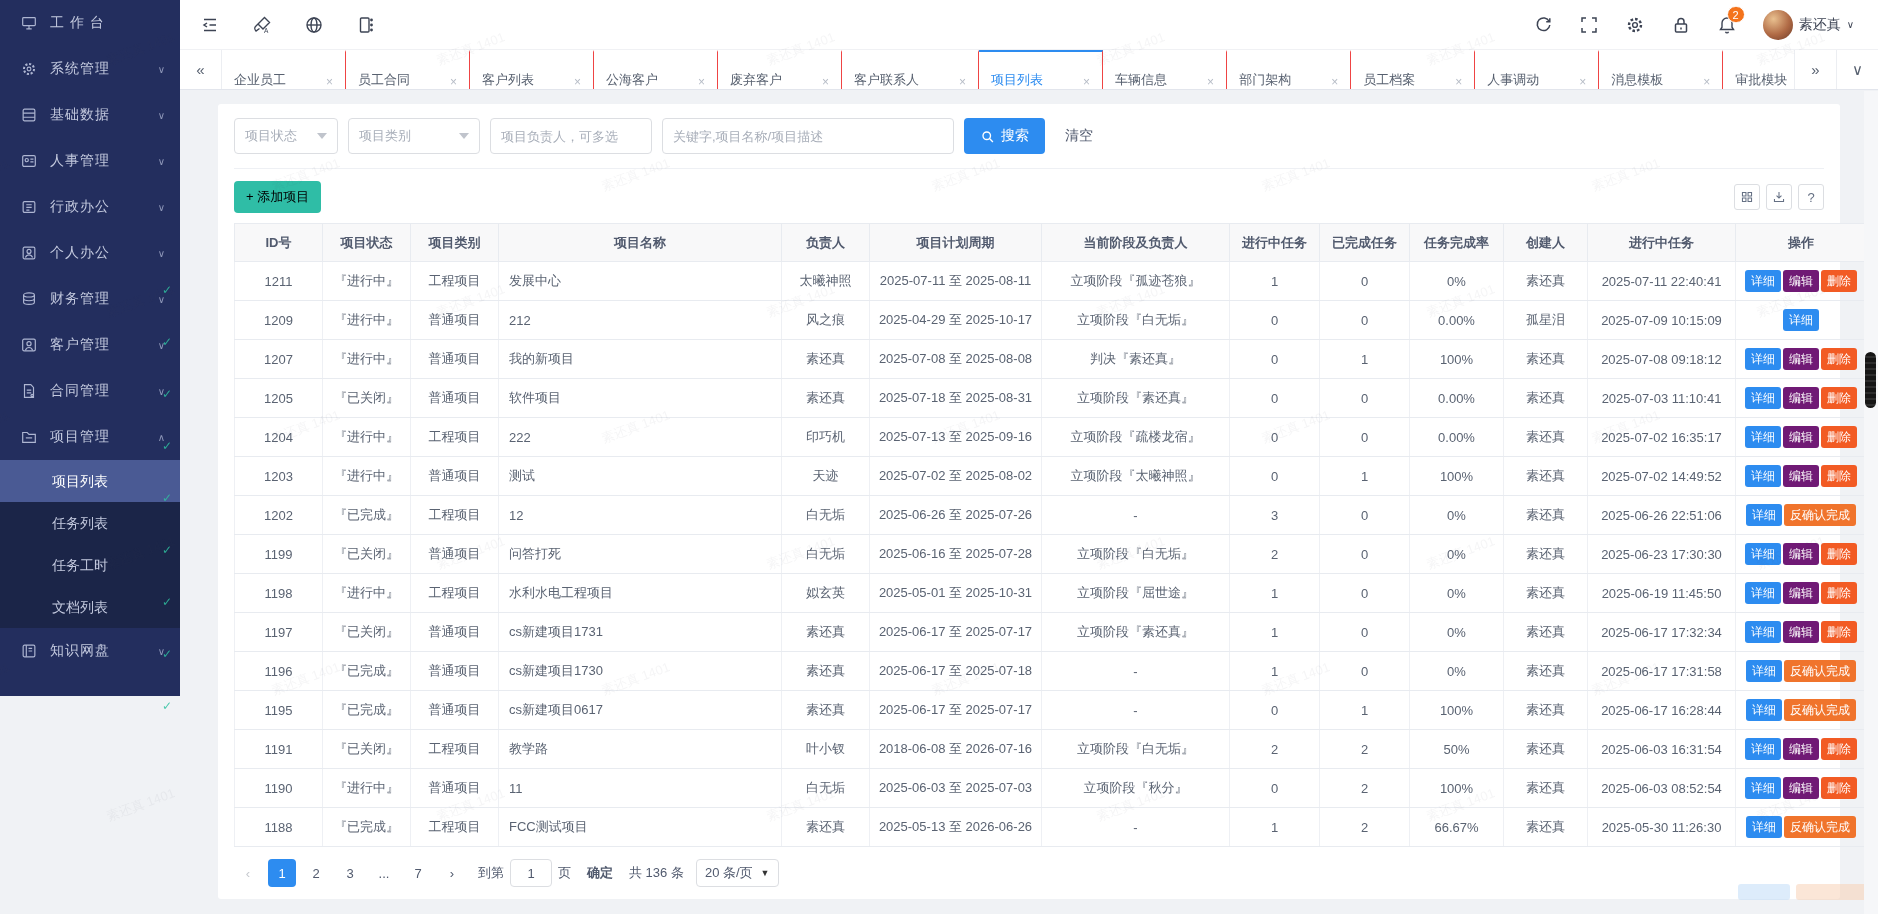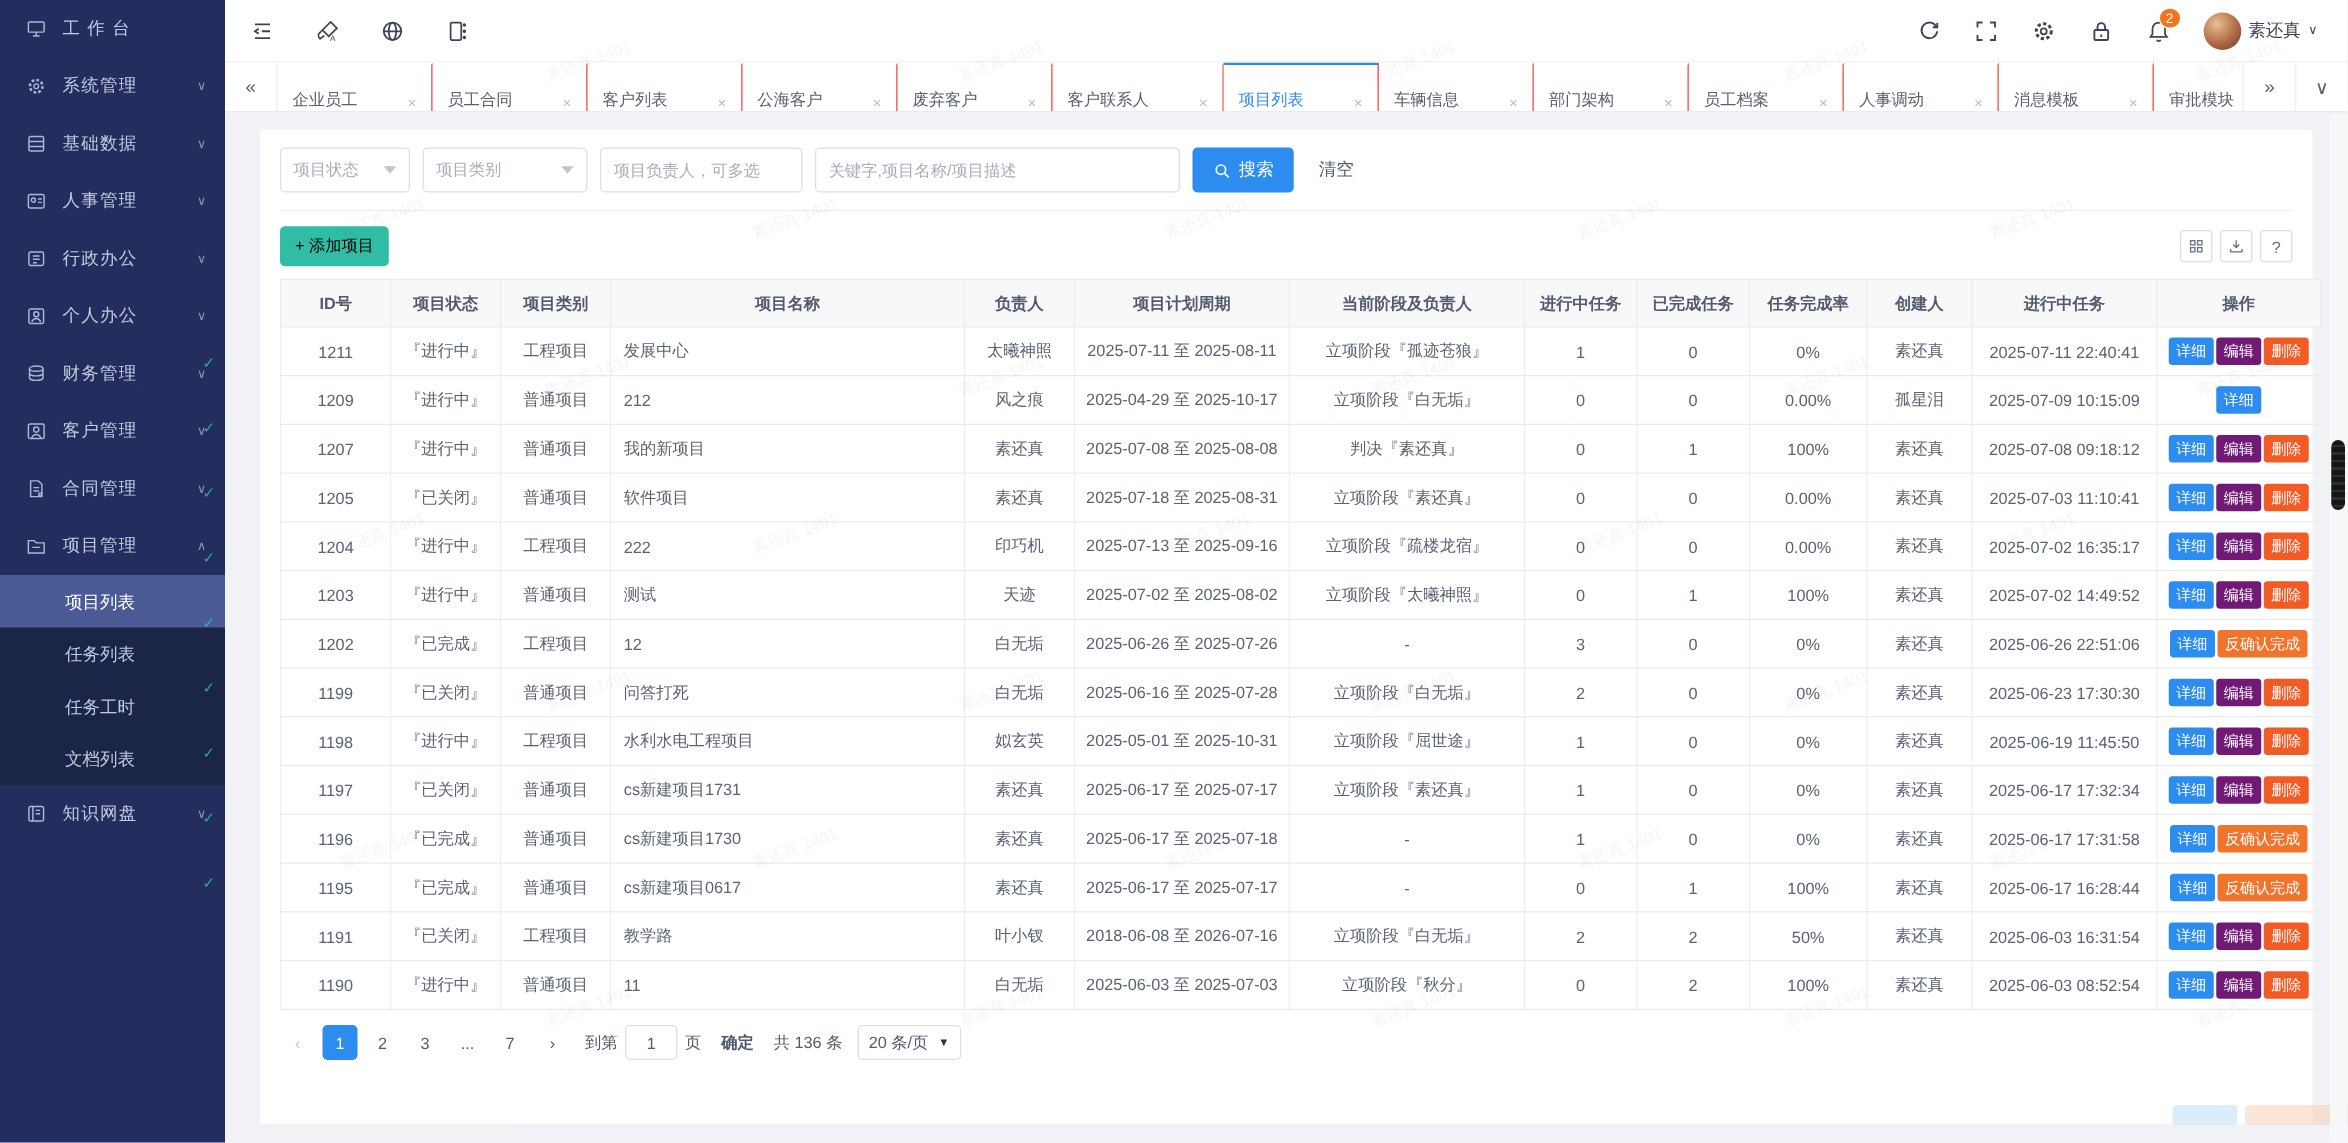--- a/index.html
+++ b/index.html
@@ -1,20 +1,20 @@
 <!DOCTYPE html>
 <html><head>
 <meta charset="utf-8">
 <style>
   * { box-sizing: border-box; }
   html,body { margin:0; padding:0; width:1878px; height:914px; overflow:hidden;
     font-family:"Liberation Sans","DejaVu Sans",sans-serif; font-size:13px; color:#515a6e; background:#f0f2f5;}
 
   
-  .sidebar{position:fixed;left:0;top:0;width:180px;height:914px;background:#232e5e;z-index:10;}
+  .sidebar{position:fixed;left:0;top:0;width:180px;height:696px;background:#232e5e;z-index:10;}
   .side-item{height:46px;display:flex;align-items:center;padding:0 14px 0 20px;color:#c3c9de;font-size:14px;cursor:pointer;letter-spacing:1px;}
   .side-ico{width:18px;height:18px;margin-right:12px;flex:none;color:#aeb6d2;}
   .side-ico svg{width:18px;height:18px;display:block;}
   .side-label{white-space:nowrap;}
   .side-arrow{margin-left:auto;font-size:10px;color:#8e97b8;}
   .side-sub{background:#1b2548;}
   .side-sub-item{height:42px;line-height:42px;padding-left:52px;color:#c3c9de;font-size:14px;cursor:pointer;}
   .side-sub-item.active{background:#4a5a94;color:#ffffff;}
 
   
@@ -32,21 +32,21 @@
   .tabsbar{margin-left:180px;height:40px;background:#fff;border-bottom:1px solid #e2e5ec;display:flex;align-items:stretch;position:relative;z-index:5;}
   .tabs-nav{width:42px;display:flex;align-items:center;justify-content:center;color:#57606f;font-size:15px;cursor:pointer;flex:none;}
   .tabs-nav.left{border-right:1px solid #eceef2;}
   .tabs-nav.right{border-left:1px solid #eceef2;}
   .tabs-scroll{display:flex;flex:1;overflow:hidden;}
   .tab{display:flex;align-items:flex-end;padding:0 12px;border-right:1px solid #ef4444;font-size:13px;color:#57606f;border-top:2px solid transparent;white-space:nowrap;cursor:pointer;gap:32px;}
   .tab.active{color:#2d8cf0;border-top-color:#2d8cf0;background:#fff;}
   .tab-close{margin-left:8px;color:#b6bcc6;font-size:12px;cursor:pointer;}
 
   
-  .content{margin-left:180px;height:823px;padding:14px 28px;background:#f0f2f5;}
+  .content{margin-left:180px;height:823px;padding:14px 38px;background:#f0f2f5;}
   .card{background:#fff;border-radius:3px;height:795px;padding:14px 16px;position:relative;}
 
   .filters{display:flex;align-items:center;padding-bottom:14px;border-bottom:1px solid #eef0f4;}
   .f-select{height:36px;border:1px solid #dcdee2;border-radius:4px;display:flex;align-items:center;justify-content:space-between;padding:0 10px;color:#a8aeb9;font-size:13px;margin-right:10px;cursor:pointer;background:#fff;}
   .tri{width:0;height:0;border-left:5px solid transparent;border-right:5px solid transparent;border-top:6px solid #c0c4cc;margin-left:8px;}
   .f-input{height:36px;border:1px solid #dcdee2;border-radius:4px;padding:0 10px;font-size:13px;color:#4c1d95;margin-right:10px;outline:none;font-family:inherit;}
   .f-input::placeholder{color:#a8aeb9;}
   .btn-search{height:36px;background:#2d8cf0;color:#fff;border:none;border-radius:4px;padding:0 16px;font-size:14px;display:flex;align-items:center;gap:6px;cursor:pointer;font-family:inherit;}
   .btn-search svg{width:15px;height:15px;}
   .link-clear{margin-left:20px;font-size:14px;color:#515a6e;cursor:pointer;}
@@ -636,20 +636,35 @@
             <td class="name">11</td>
             <td>白无垢</td>
             <td>2025-06-03 至 2025-07-03</td>
             <td>立项阶段『秋分』</td>
             <td class="c-ongoing">0</td>
             <td class="c-done">2</td>
             <td class="c-rate">100%</td>
             <td>素还真</td>
             <td>2025-06-03 08:52:54</td>
             <td><span class="abtn abtn-detail">详细</span><span class="abtn abtn-edit">编辑</span><span class="abtn abtn-delete">删除</span></td>
+          </tr>
+          <tr>
+            <td>1188</td>
+            <td class="st-done">『已完成』</td>
+            <td>工程项目</td>
+            <td class="name">FCC测试项目</td>
+            <td>素还真</td>
+            <td>2025-05-13 至 2026-06-26</td>
+            <td>-</td>
+            <td class="c-ongoing">1</td>
+            <td class="c-done">2</td>
+            <td class="c-rate">66.67%</td>
+            <td>素还真</td>
+            <td>2025-05-30 11:26:30</td>
+            <td><span class="abtn abtn-detail">详细</span><span class="abtn abtn-unconfirm">反确认完成</span></td>
           </tr>
         </tbody>
     </table>
 
     <div class="pager">
       <span class="pg pg-prev">‹</span>
       <span style="display:flex">
           <span class="pg active">1</span>
           <span class="pg">2</span>
           <span class="pg">3</span>

